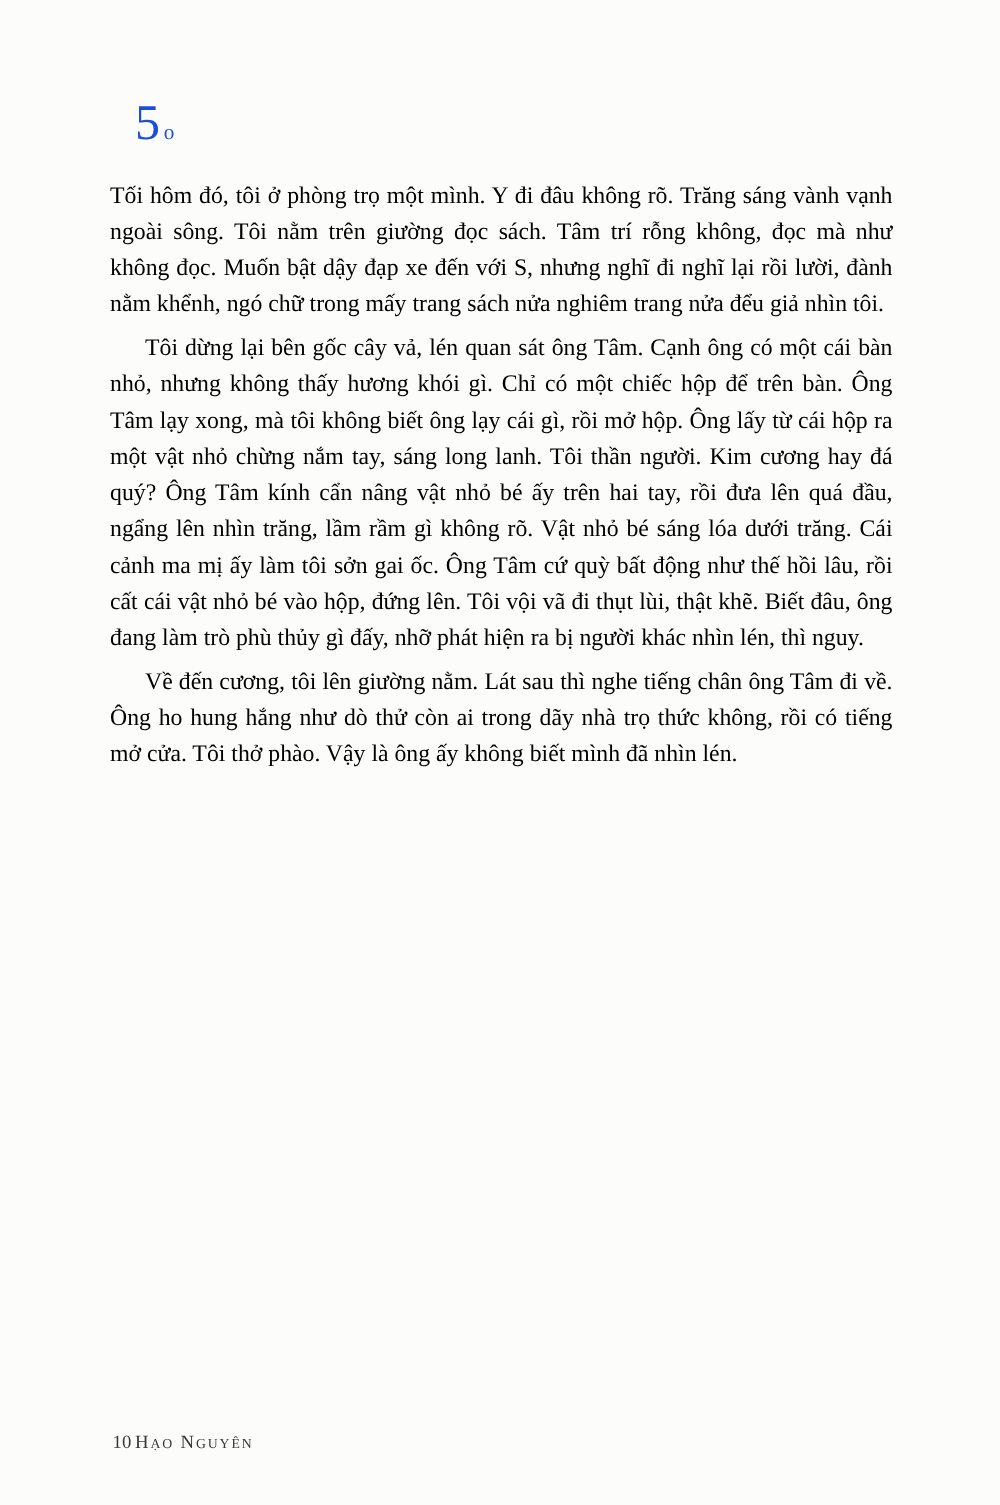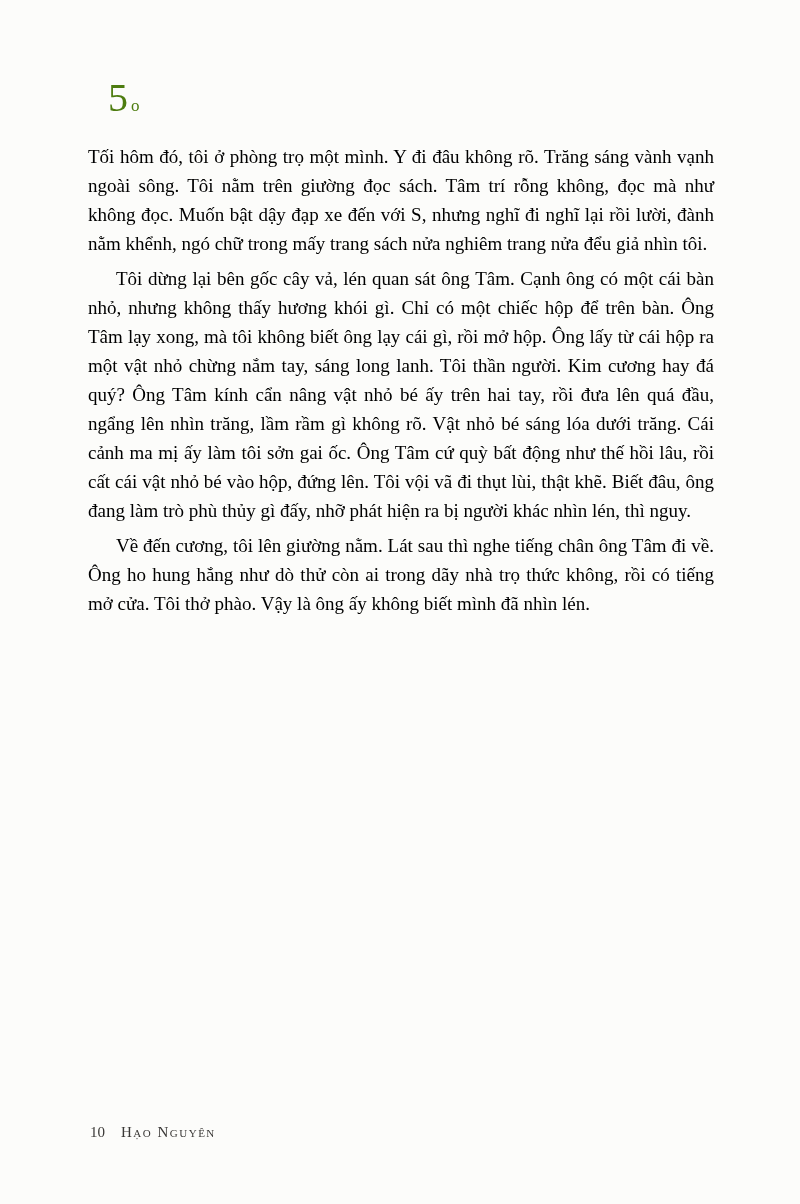--- a/index.html
+++ b/index.html
@@ -17,21 +17,21 @@
     font-family: "Liberation Serif", "DejaVu Serif", serif;
     overflow: hidden;
   }
   .chapter-number {
     margin: 0;
     position: absolute;
     top: 78px;
     left: 108px;
     font-size: 40px;
     font-weight: 400;
-    color: #4d7c0f;
+    color: #1d4ed8;
     letter-spacing: 1px;
     line-height: 1;
   }
   .chapter-dot {
     display: inline-block;
     font-size: 17px;
     vertical-align: baseline;
     margin-left: 2px;
   }
   .body-text {
@@ -52,25 +52,26 @@
     text-indent: 0;
   }
   .page-footer {
     position: absolute;
     left: 90px;
     top: 1124px;
     font-size: 15px;
     color: #3a3836;
     display: flex;
     align-items: baseline;
-    gap: 16px;
+    gap: 3px;
   }
   .footer-author {
     font-variant: small-caps;
     letter-spacing: 1.5px;
+    margin-top: 22px;
   }
 </style>
 </head>
 <body>
 
 <div class="book-page">
 
   <h1 class="chapter-number"><span>5</span><span class="chapter-dot">o</span></h1>
 
   <div class="body-text">

